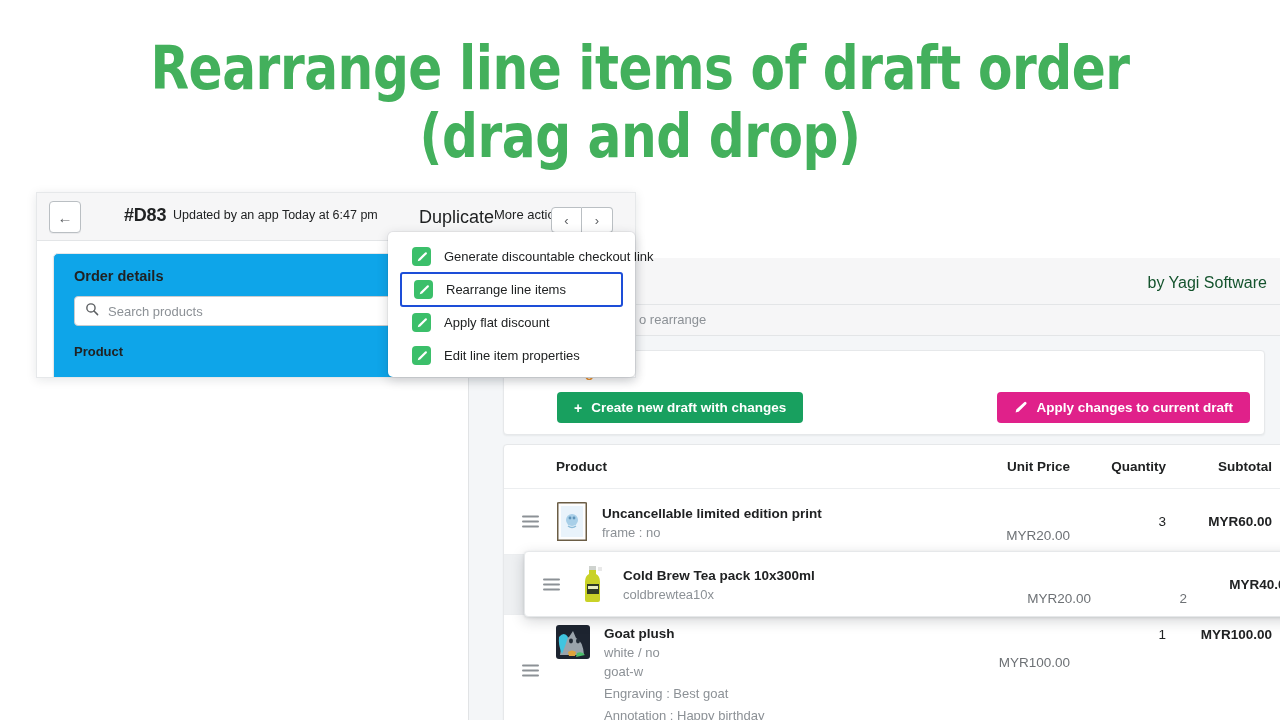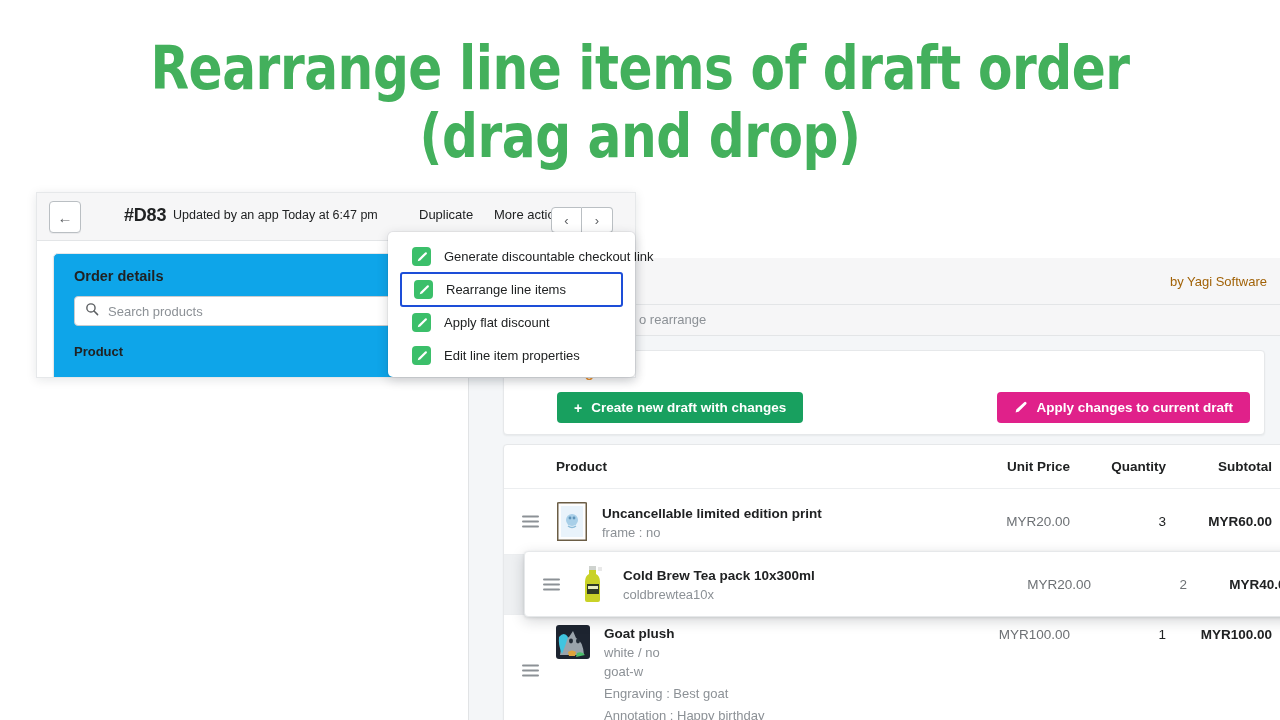--- a/index.html
+++ b/index.html
@@ -32,21 +32,21 @@
     border-left: 1px solid #e1e3e5;
     overflow: hidden;
   }
   .app-topbar {
     position: absolute; left: 0; top: 0; width: 812px; height: 47px;
     background: #f6f6f7;
     border-bottom: 1px solid #e3e5e7;
   }
   .app-topbar .by {
     position: absolute; right: 14px; top: 16px;
-    font-size: 13px; color: #a16207;
+    font-size: 16px; color: #14532d;
   }
   .app-subbar {
     position: absolute; left: 0; top: 47px; width: 812px; height: 31px;
     background: #f6f6f7;
     border-bottom: 1px solid #e3e5e7;
   }
   .app-subbar .hint {
     position: absolute; left: 170px; top: 7px;
     font-size: 13px; color: #8c9196; white-space: nowrap;
   }
@@ -105,21 +105,21 @@
     width: 32px; height: 40px; flex: none; margin-right: 14px;
     border-radius: 3px; overflow: hidden;
     display: flex; align-items: center; justify-content: center;
   }
   .thumb.sq { width: 34px; height: 34px; }
   .prod-wrap { display: flex; align-items: flex-end; }
   .prod-name { font-size: 13.5px; font-weight: 700; color: #202223; line-height: 18px; }
   .prod-meta { font-size: 13px; color: #8c9196; line-height: 19px; }
   .num { font-size: 13.5px; color: #202223; }
   .num.b { font-weight: 700; }
-  .num.g { color: #6d7175; }
+  .num.g { color: #6d7175; margin-top: 28px; }
 
   .dragline { width: 17px; height: 13px; display: block; }
 
   
   .drag-ghost {
     position: absolute; left: 524px; top: 551px; width: 790px; height: 66px;
     background: #fff;
     border: 1px solid #e6e8ea;
     border-radius: 4px;
     box-shadow: 0 4px 14px rgba(22,29,37,.18), 0 1px 3px rgba(22,29,37,.12);
@@ -154,21 +154,21 @@
   .order-no {
     position: absolute; left: 87px; top: 12px;
     font-size: 18px; font-weight: 700; color: #202223; letter-spacing: -0.2px;
   }
   .order-upd {
     position: absolute; left: 136px; top: 15px;
     font-size: 12.5px; color: #202223; white-space: nowrap;
   }
   .act-dup {
     position: absolute; left: 382px; top: 14px;
-    font-size: 13px; color: #202223; white-space: nowrap; cursor: pointer;
+    font-size: 18px; color: #202223; white-space: nowrap; cursor: pointer;
   }
   .act-more {
     position: absolute; left: 457px; top: 14px;
     font-size: 13px; color: #202223; white-space: nowrap; cursor: pointer;
   }
   .caret { display:inline-block; margin-left:7px; font-size: 9px; vertical-align: 2px; }
   .navpair {
     position: absolute; left: 551px; top: 207px; display: flex; z-index: 21;
   }
   .navbtn {

